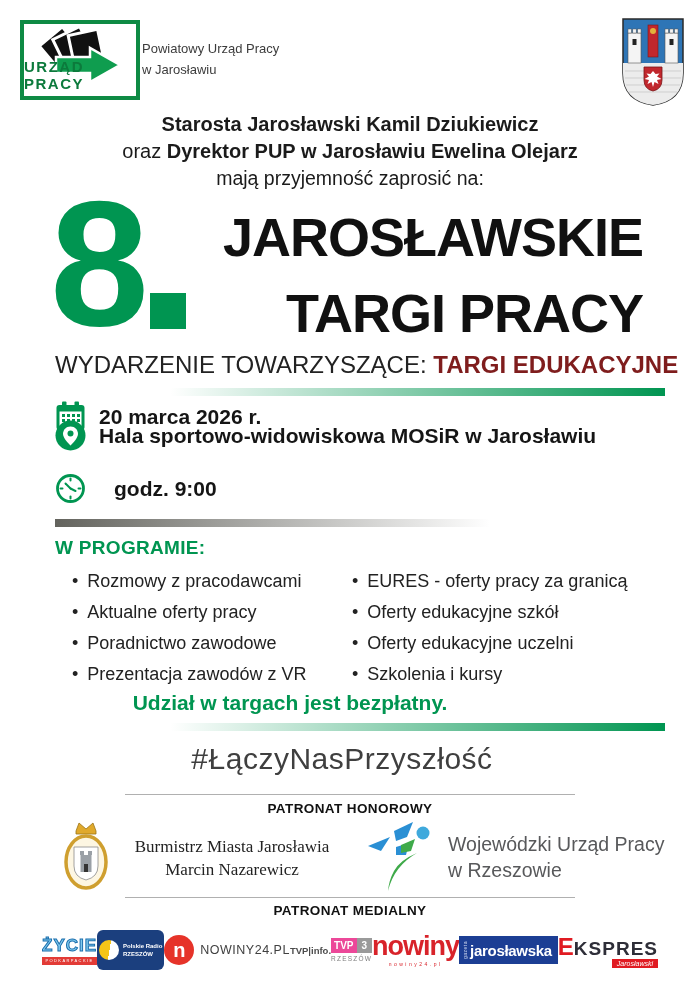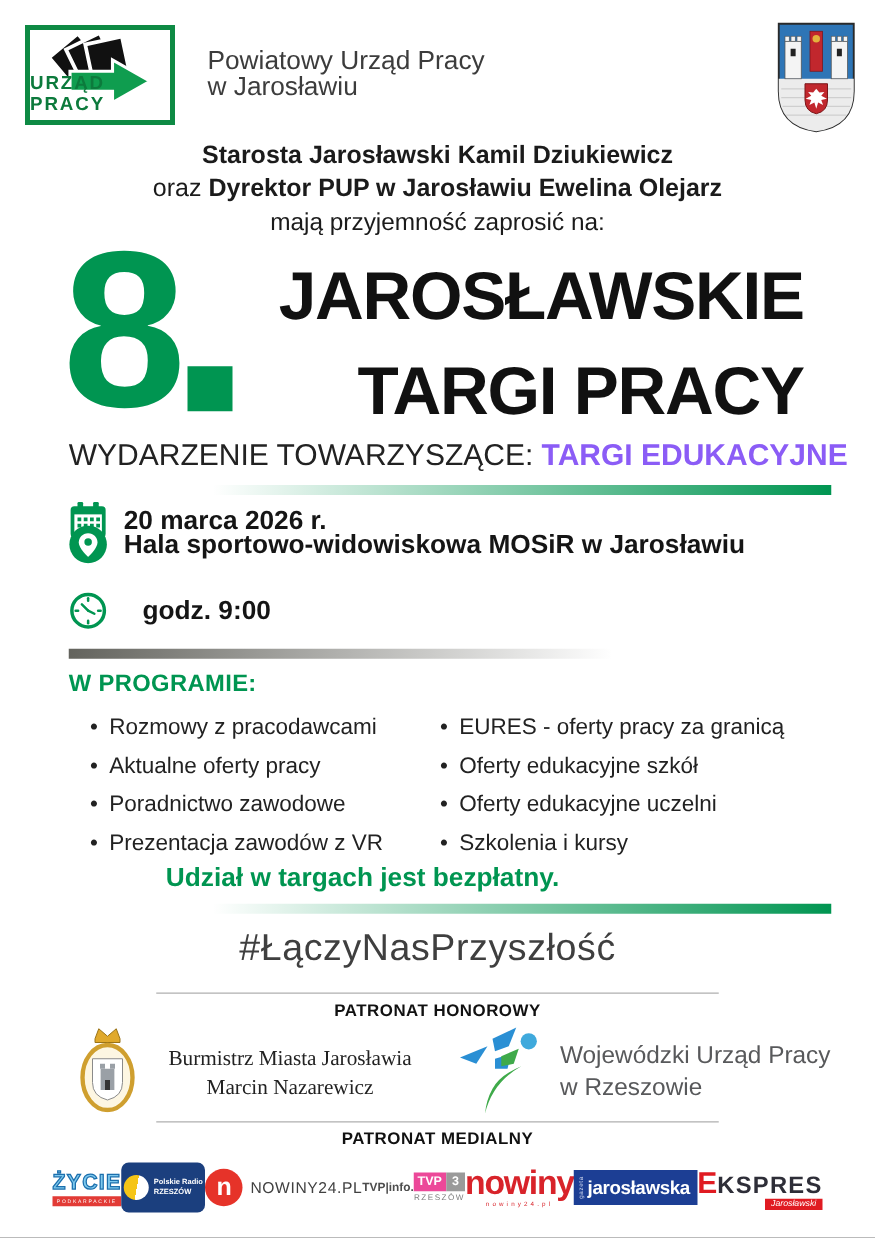--- a/index.html
+++ b/index.html
@@ -13,42 +13,42 @@
     position:absolute;left:20px;top:20px;width:120px;height:80px;
     border:4px solid #0e8a44;background:#fff;box-sizing:border-box;
     display:flex;flex-direction:column;align-items:center;justify-content:flex-end;
   }
   .pup-logo-art{position:absolute;left:2px;top:0px;}
   .pup-logo-label{
     position:relative;z-index:2;font-size:15px;font-weight:bold;color:#0c7a3c;
     letter-spacing:1.5px;margin-bottom:4px;background:transparent;
   }
   .org-name{
-    position:absolute;left:166px;top:38px;font-size:21px;color:#3c3c3c;line-height:21px;
+    position:absolute;left:142px;top:38px;font-size:13px;color:#3c3c3c;line-height:21px;
   }
   .coat-top{position:absolute;left:621px;top:17px;}
   
   .inv{position:absolute;left:0;width:700px;text-align:center;}
   .inv1{top:113px;font-size:20px;font-weight:bold;}
   .inv2{top:140px;font-size:20px;}
   .inv2 b{font-weight:bold;}
   .inv3{top:167px;font-size:19.5px;}
   
   .title-number{
     position:absolute;left:50px;top:196px;display:flex;align-items:flex-end;color:#009551;
   }
   .title-digit{font-size:178px;font-weight:bold;line-height:0.76;letter-spacing:-2px;}
   .title-dot{width:36px;height:36px;background:#009551;margin-left:3px;margin-bottom:2px;}
   .title-lines{
     position:absolute;left:175px;top:199px;width:468px;text-align:right;
     font-size:54px;font-weight:bold;line-height:76px;letter-spacing:-1px;color:#111;
     white-space:nowrap;
   }
   .subtitle{position:absolute;left:55px;top:351px;font-size:24px;color:#222;white-space:nowrap;}
-  .subtitle b{font-weight:bold;color:#8b5cf6;}
+  .subtitle b{font-weight:bold;color:#7f1d1d;}
   
   .div-green{position:absolute;height:8px;background:linear-gradient(to right, rgba(0,149,81,0) 0%, #009551 100%);}
   .div-green-1{left:170px;top:388px;width:495px;}
   .div-green-2{left:170px;top:723px;width:495px;}
   .div-gray{position:absolute;left:55px;top:519px;width:435px;height:8px;
     background:linear-gradient(to right,#63635d 0%, rgba(255,255,255,0) 100%);}
   .thin-line{position:absolute;left:125px;width:450px;border-top:1px solid #b0b0b0;height:0;}
   .thin-line-a{top:794px;}
   .thin-line-b{top:897px;}
   

